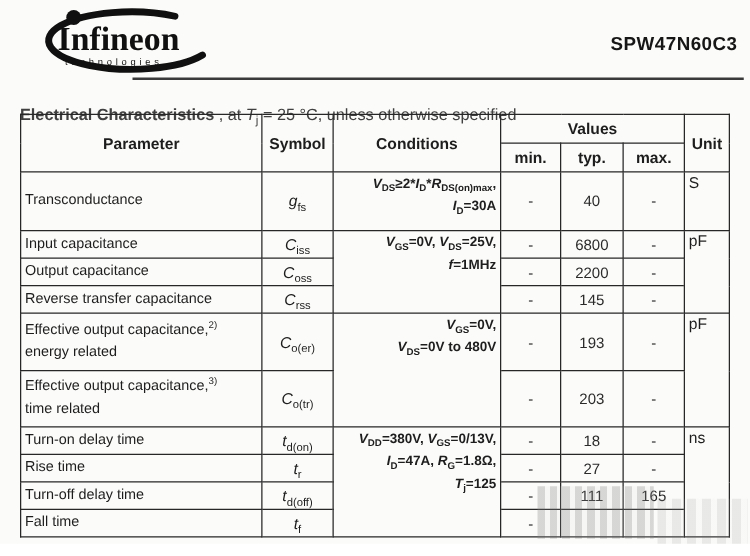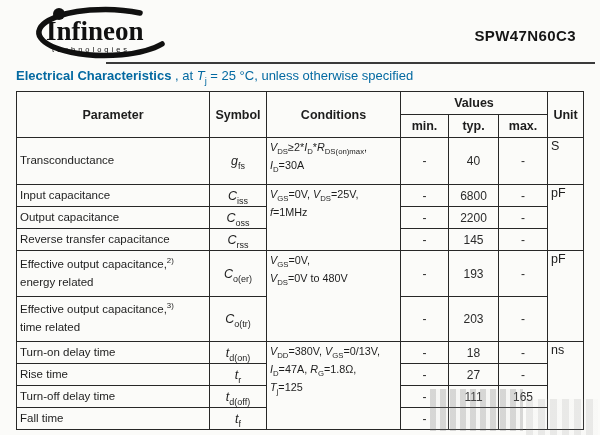--- a/index.html
+++ b/index.html
@@ -11,29 +11,29 @@
   .page{
     position:relative;
     width:600px;height:435px;
     background:#fbfbf9;
     overflow:hidden;
   }
   
   .logo{position:absolute;left:12px;top:4px;width:160px;height:60px;}
   
   .part-number{
-    position:absolute;right:24px;top:27px;
+    position:absolute;right:10px;top:27px;
     font-size:15px;font-weight:bold;letter-spacing:.4px;color:#161616;
   }
   .header-rule{
     position:absolute;left:106px;top:62px;width:489px;height:2px;
     background:#3a3a3a;
   }
   .section-title{
-    position:absolute;left:16px;top:68px;font-size:13px;color:#0369a1;
+    position:absolute;left:16px;top:84px;font-size:13px;color:#404040;
     white-space:nowrap;
   }
   .section-title .bold{font-weight:bold;}
   
   table.ec{
     position:absolute;left:16px;top:91px;
     border-collapse:collapse;table-layout:fixed;width:567px;
     font-size:12px;color:#1d1d1d;
   }
   table.ec th, table.ec td{
@@ -47,22 +47,23 @@
   th.ac{text-align:center;}
   td.param{
     text-align:left;padding-left:6px;font-size:11.5px;
     vertical-align:middle;
   }
   td.param .line{white-space:nowrap;line-height:1.55;}
   td.symbol{
     text-align:center;padding-left:5px;font-size:12.5px;vertical-align:middle;
   }
   td.cond{
-    text-align:left;padding:3px 2px 2px 6px;font-size:10.8px;
+    text-align:right;padding:3px 2px 2px 6px;font-size:10.8px;
     vertical-align:top;
+    font-weight:bold;
   }
   td.cond .line{white-space:nowrap;line-height:1.65;}
   td.val{
     text-align:center;vertical-align:middle;font-size:12px;color:#2a2a2a;
   }
   td.unit{
     text-align:left;vertical-align:top;padding:3px 2px 0 5px;font-size:12.5px;
   }
   .it{font-style:italic;}
   sub{font-size:72%;font-style:normal;line-height:0;}

